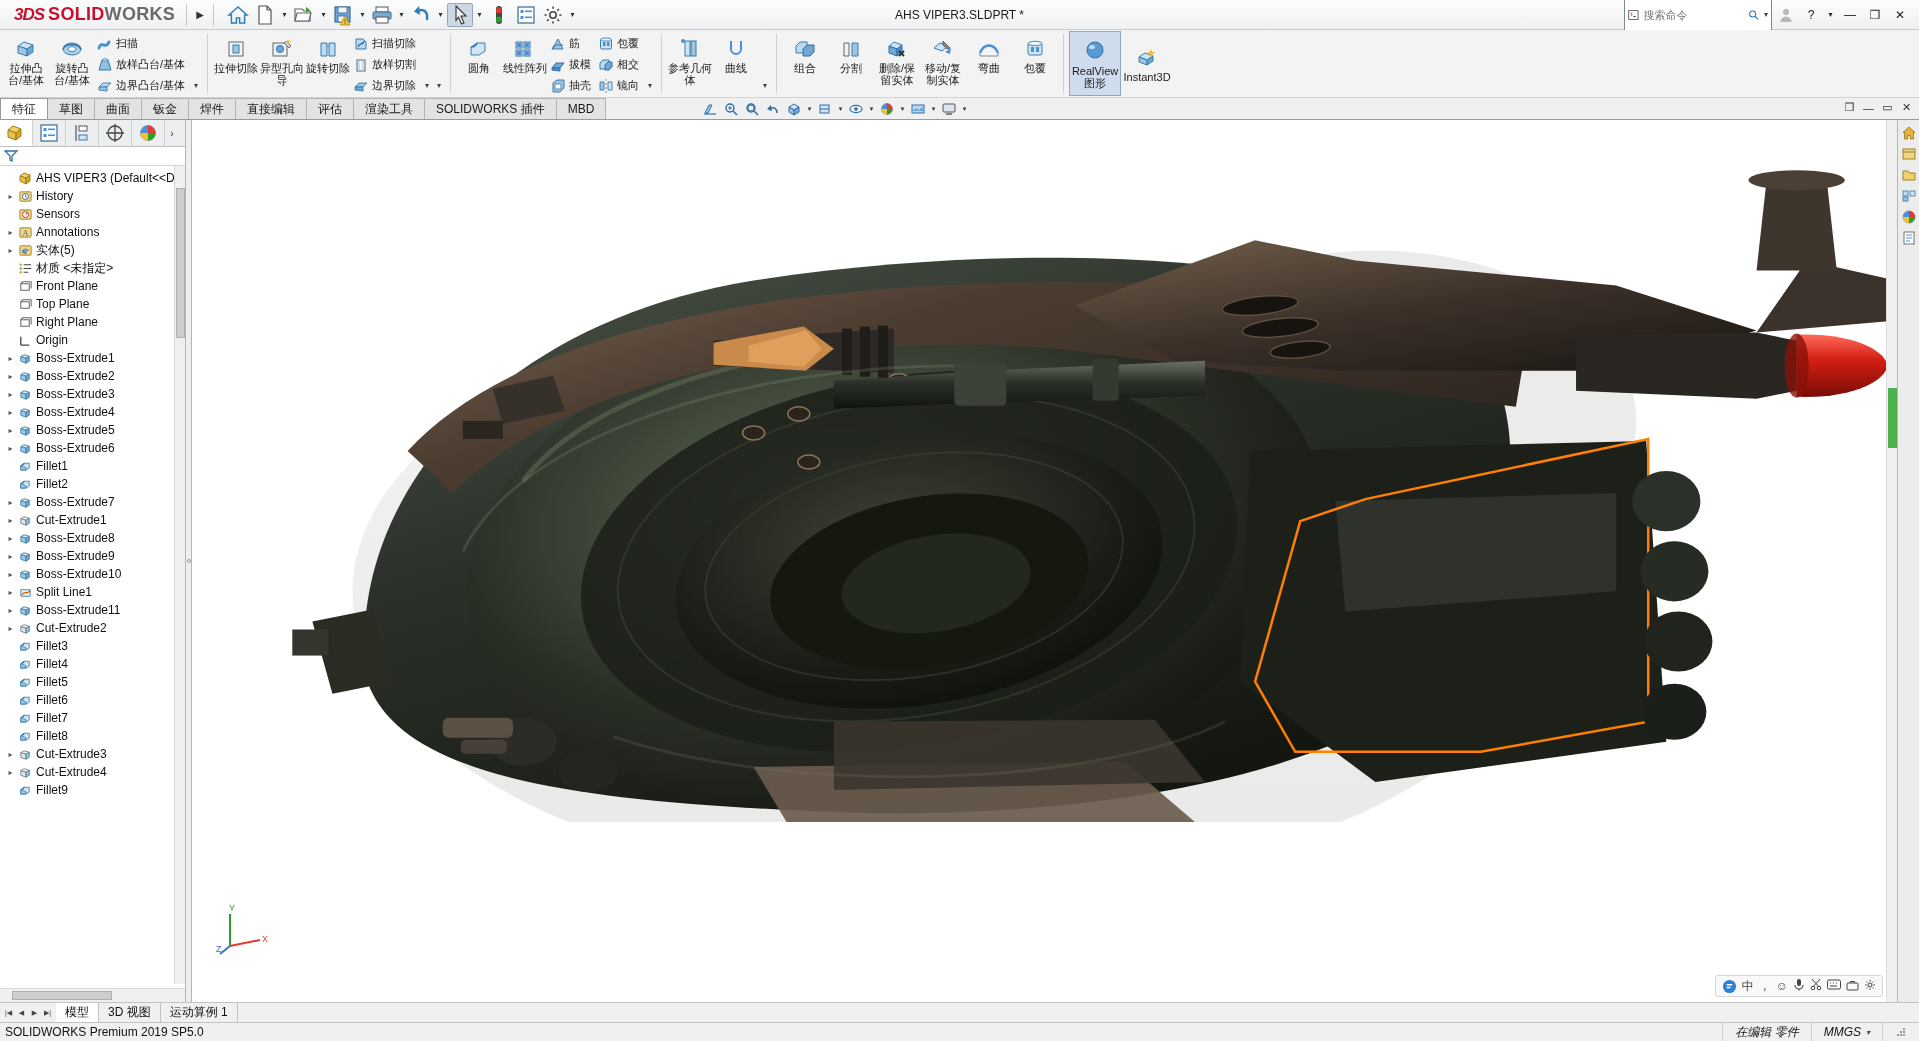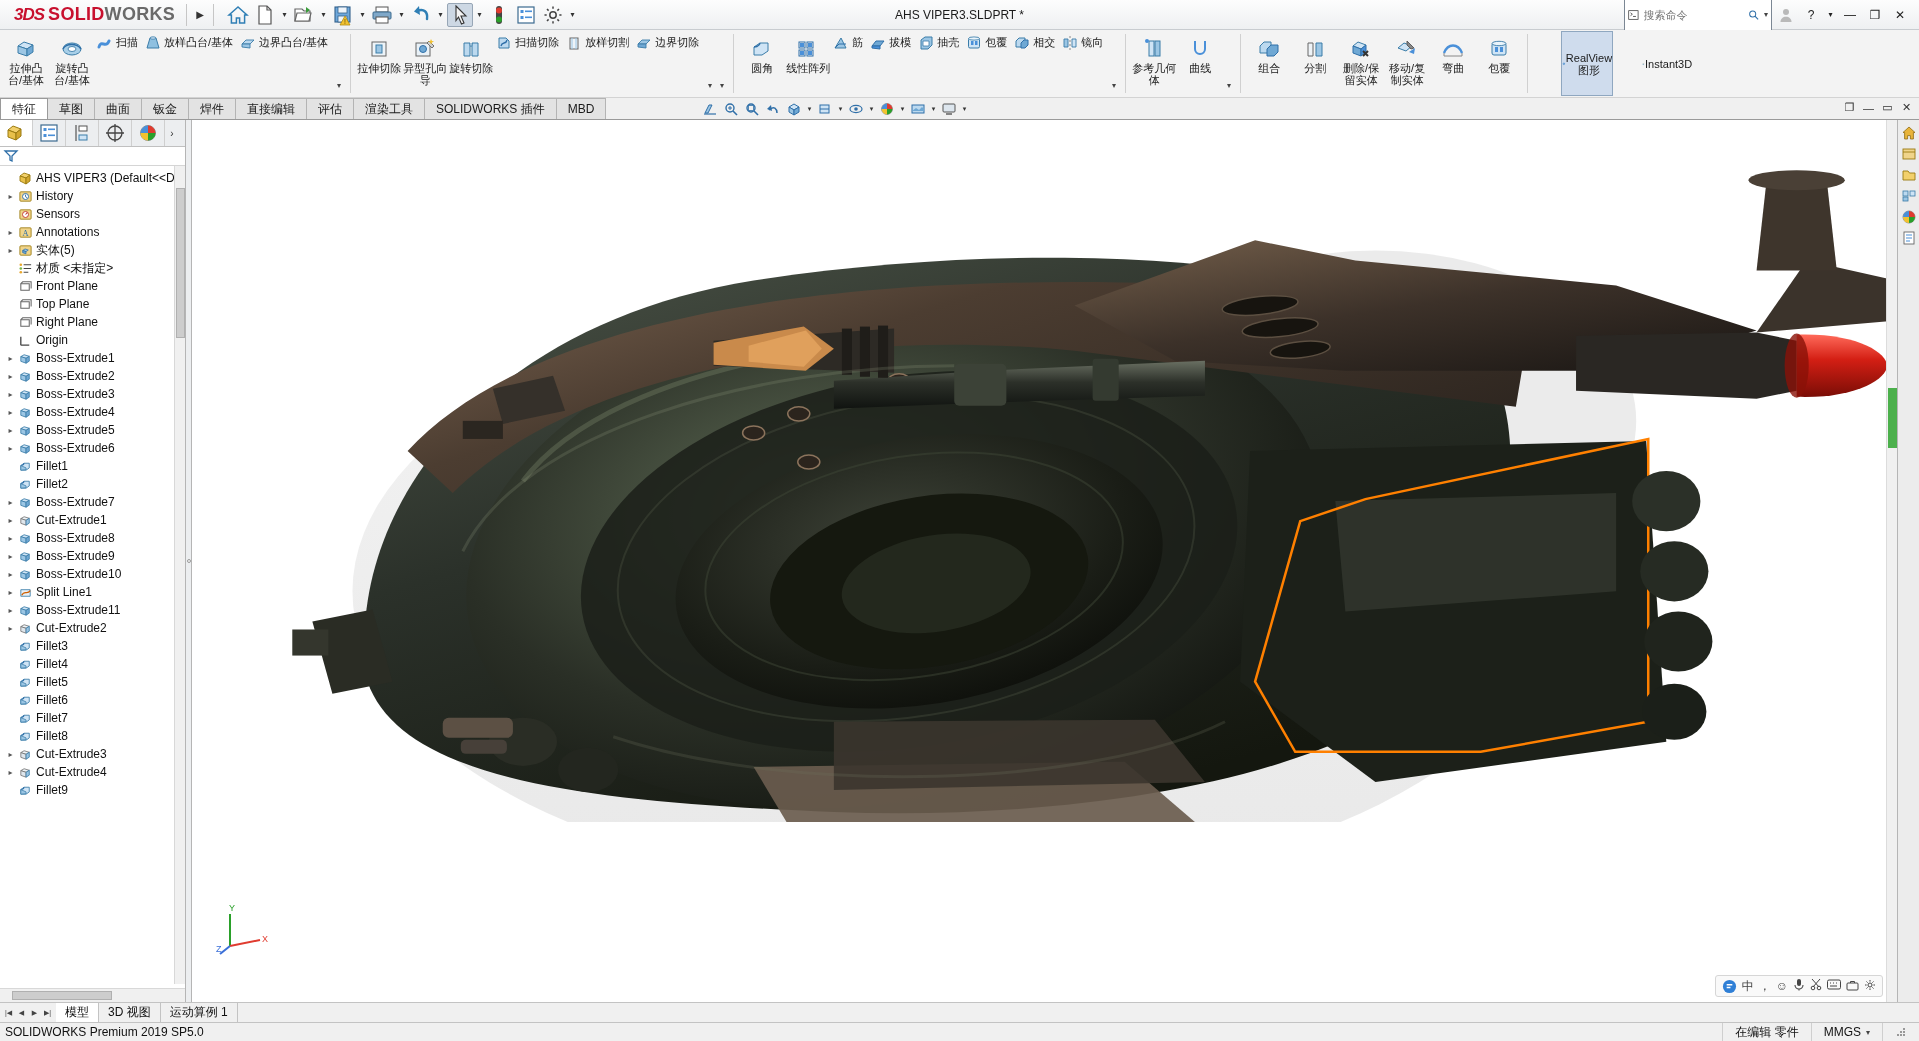--- a/index.html
+++ b/index.html
@@ -52,31 +52,31 @@
     height: 68px; background:#f3f3f3; border-bottom:1px solid #d3d3d3;
     display:flex; align-items:stretch; flex:0 0 68px; position:relative;
   }
   .rgroup { display:flex; align-items:stretch; padding:1px 3px; }
   .rsep { width:1px; background:#d0d0d0; margin:4px 2px; flex:0 0 1px; }
   .big-btn {
     width:46px; display:flex; flex-direction:column; align-items:center;
     padding-top:4px; cursor:pointer; border:1px solid transparent; border-radius:2px;
   }
   .big-btn .lbl { font-size:11px; line-height:12px; text-align:center; margin-top:0; color:#1a1a1a;}
-  .stack { display:flex; flex-direction:row; justify-content:flex-end; padding-top:1px;}
+  .stack { display:flex; flex-direction:column; justify-content:flex-end; padding-top:1px;}
   .sm-btn {
     display:flex; align-items:center; gap:3px; height:21px; padding:0 4px 0 1px;
     cursor:pointer; border:1px solid transparent; border-radius:2px; white-space:nowrap;
   }
   .sm-btn .lbl { font-size:11px; color:#1a1a1a;}
   .dropcol { display:flex; flex-direction:column; justify-content:space-around; width:12px; padding-top:2px;}
   .dcar { font-size:8px; color:#444; text-align:center; height:21px; line-height:21px; cursor:pointer;}
   .rv-btn {
-    width:52px; display:flex;flex-direction:row;align-items:center;justify-content:center;
-    cursor:pointer; border:1px solid transparent;margin-left:28px;
+    width:52px; display:flex;flex-direction:column;align-items:center;justify-content:center;
+    cursor:pointer; border:1px solid transparent;
   }
   .rv-btn.active { background:#cfdced; border:1px solid #8fa7c0;}
   .rv-btn .lbl { font-size:11px; line-height:12px; text-align:center; color:#1a1a1a;}
   .ico16 { width:16px; height:16px; }
   .ico24 { width:24px; height:24px; }
   .ico28 { width:28px; height:26px; }
 
   
   .tabstrip {
     height:22px; background:#f0f0f0; display:flex; align-items:flex-end;
@@ -176,21 +176,21 @@
   }
   .btab.active { background:#fff; }
 
   
   .statusbar {
     height:19px; background:#f0f0f0; border-top:1px solid #c3c3c3;
     display:flex; align-items:center; font-size:12px; color:#111; flex:0 0 19px;
   }
   .sb-left { padding-left:5px; }
   .sb-right { margin-left:auto; display:flex; align-items:center; }
-  .sb-cell { padding:8px 12px; border-left:1px solid #cfcfcf; height:19px; display:flex; align-items:center;}
+  .sb-cell { padding:8px 12px; border-left:1px solid #cfcfcf; height:19px; display:flex; align-items:center;font-style:italic;}
   .sb-car { font-size:8px; margin-left:5px; color:#444;}
 </style>
 </head>
 <body>
 
 <div id="app">
 
   <div class="titlebar">
     <div class="logo">
       <span class="logo-ds">3DS</span>

